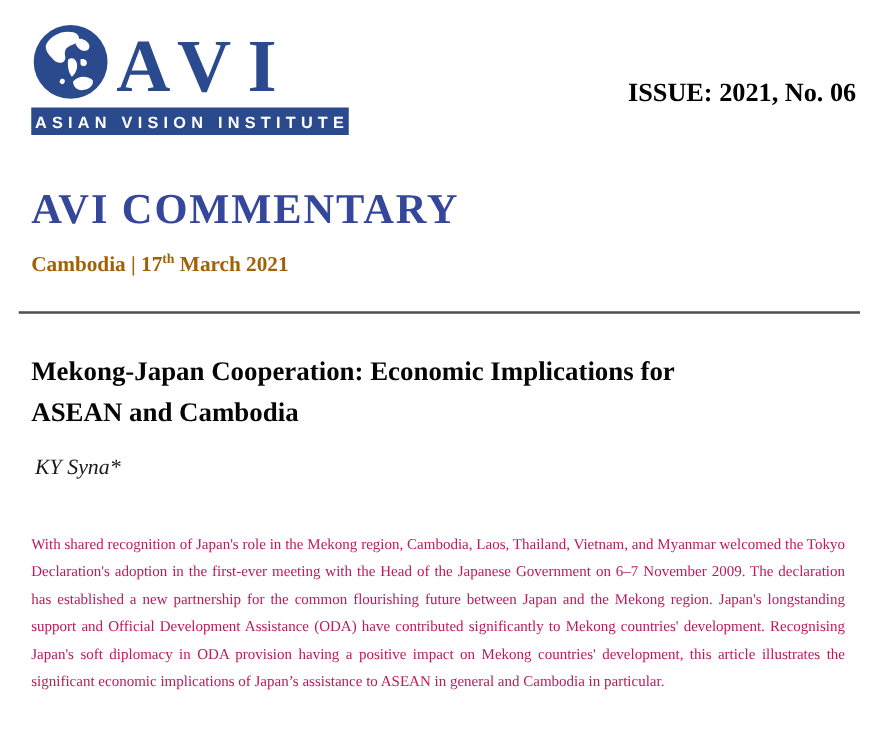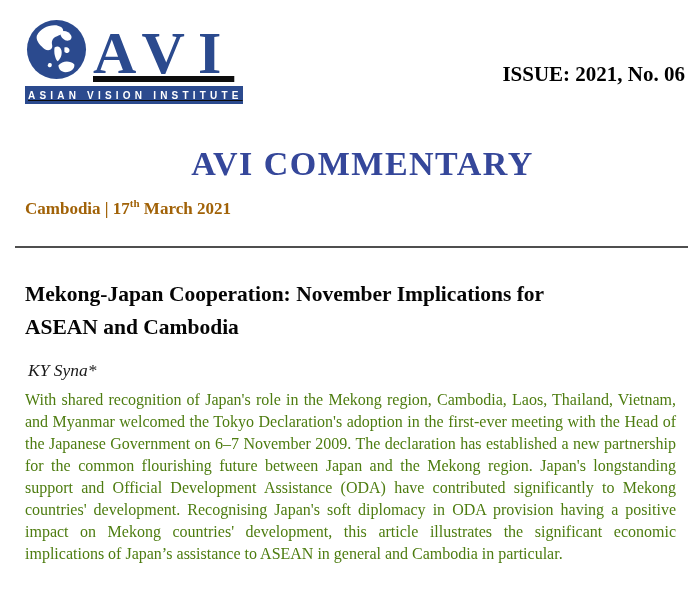--- a/index.html
+++ b/index.html
@@ -13,62 +13,61 @@
     color: #0d0d0d;
   }
 
   
   .masthead {
     display: flex;
     justify-content: space-between;
     align-items: flex-start;
     padding: 18px 15px 0 25px;
   }
-  .logo { display: inline-block; text-decoration: underline; }
+  .logo { display: inline-block; }
   .logo-top { display: flex; align-items: flex-end; }
   .globe-wrap { width: 63px; height: 63px; }
   .globe-wrap svg { display: block; width: 63px; height: 63px; }
   .logo-acronym {
     font-family: "Liberation Serif", serif;
     font-weight: bold;
     color: #2B4A8E;
     font-size: 60px;
     line-height: 0.92;
     letter-spacing: 13px;
     margin-left: 5px;
     white-space: nowrap;
   }
   .logo-bar {
     margin-top: 5px;
     background: #2B4A8E;
     color: #ffffff;
     font-family: "Liberation Sans", sans-serif;
     font-weight: bold;
-    font-size: 10px;
+    font-size: 13px;
     letter-spacing: 4.2px;
     text-align: center;
     padding: 4px 0 3px 3px;
   }
   .issue-label {
     margin-top: 44px;
     font-weight: bold;
     font-size: 21px;
     color: #000000;
     white-space: nowrap;
   }
 
   
   .pub-title {
     margin: 40px 0 0 25px;
     color: #35479A;
     font-weight: bold;
     font-size: 34px;
     letter-spacing: 1.5px;
     line-height: 1.2;
-    text-align: center;
   }
   .dateline {
     margin: 12px 0 0 25px;
     font-weight: bold;
     font-size: 17px;
     color: #a16207;
   }
   .dateline sup { font-size: 11px; }
 
   
@@ -87,25 +86,25 @@
     line-height: 33px;
     color: #050505;
   }
   .author {
     margin: 16px 0 0 28px;
     font-style: italic;
     font-size: 17.5px;
     color: #1a1a1a;
   }
   .body-text {
-    margin: 8px 24px 0 25px;
-    font-size: 16px;
+    margin: 40px 24px 0 25px;
+    font-size: 12px;
     line-height: 22px;
     text-align: justify;
-    color: #4d7c0f;
+    color: #be185d;
   }
 </style>
 </head>
 <body>
 
 <div class="page">
 
   <div class="masthead">
     <div class="logo">
       <div class="logo-top">
@@ -129,21 +128,21 @@
     <div class="issue-label">ISSUE: 2021, No. 06</div>
   </div>
 
   <div class="pub-title">AVI COMMENTARY</div>
 
   <div class="dateline"><span>Cambodia | 17</span><sup>th</sup><span> March 2021</span></div>
 
   <hr class="rule">
 
   <div class="article-title">
-    <span style="display:block">Mekong-Japan Cooperation: November Implications for</span>
+    <span style="display:block">Mekong-Japan Cooperation: Economic Implications for</span>
     <span style="display:block">ASEAN and Cambodia</span>
   </div>
 
   <div class="author">KY Syna*</div>
 
   <div class="body-text">With shared recognition of Japan's role in the Mekong region, Cambodia, Laos, Thailand, Vietnam, and Myanmar welcomed the Tokyo Declaration's adoption in the first-ever meeting with the Head of the Japanese Government on 6–7 November 2009. The declaration has established a new partnership for the common flourishing future between Japan and the Mekong region. Japan's longstanding support and Official Development Assistance (ODA) have contributed significantly to Mekong countries' development. Recognising Japan's soft diplomacy in ODA provision having a positive impact on Mekong countries' development, this article illustrates the significant economic implications of Japan’s assistance to ASEAN in general and Cambodia in particular.</div>
 
 </div>
 
 </body></html>

